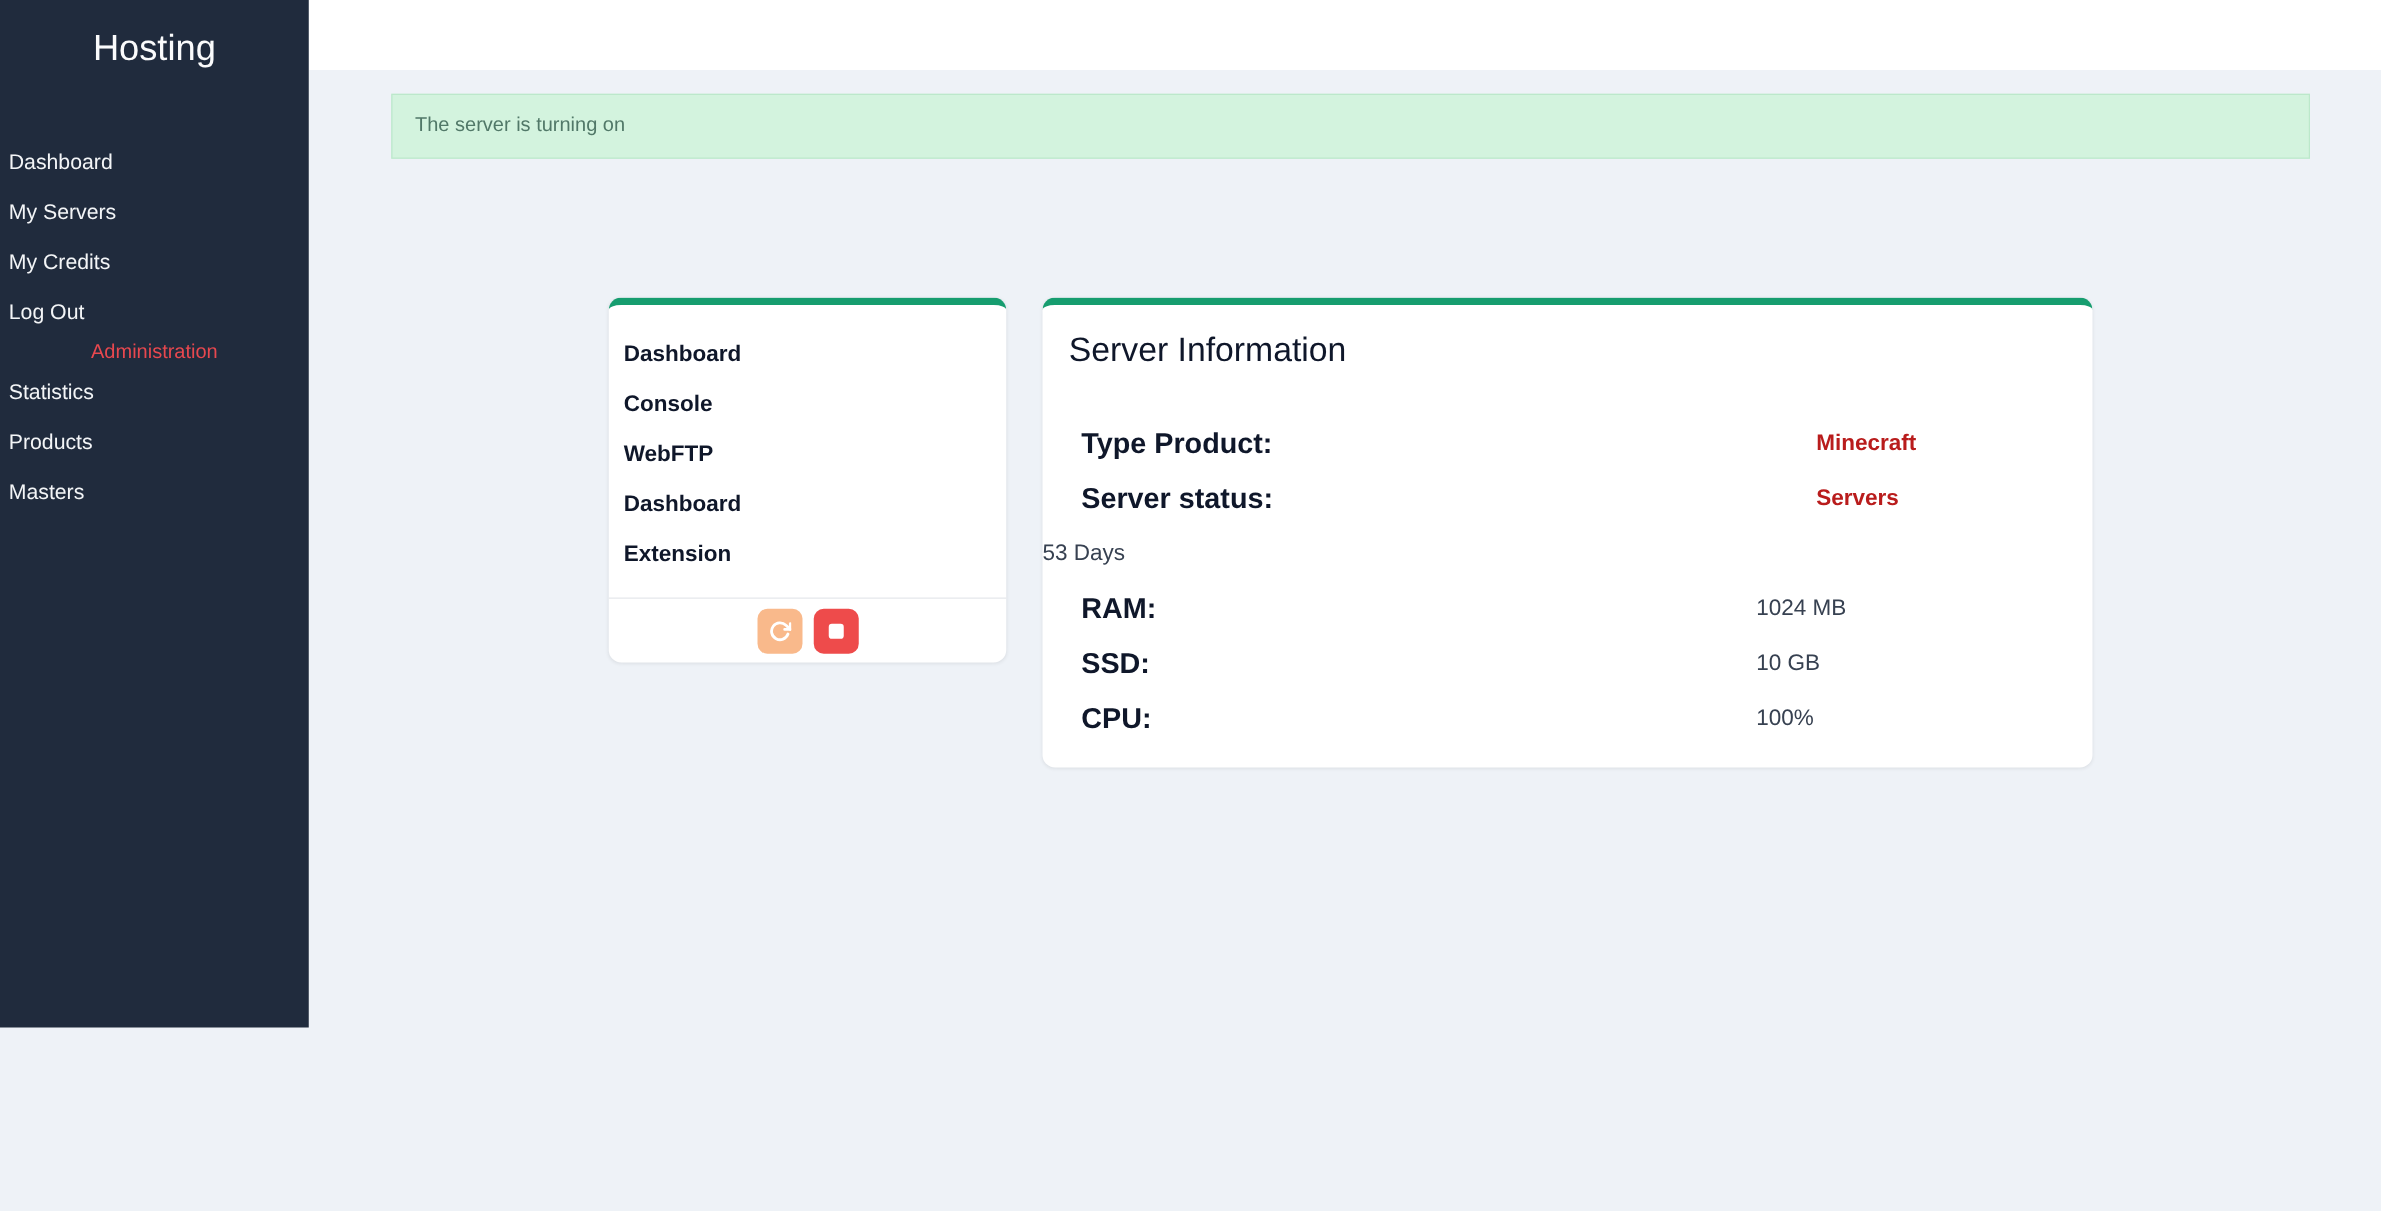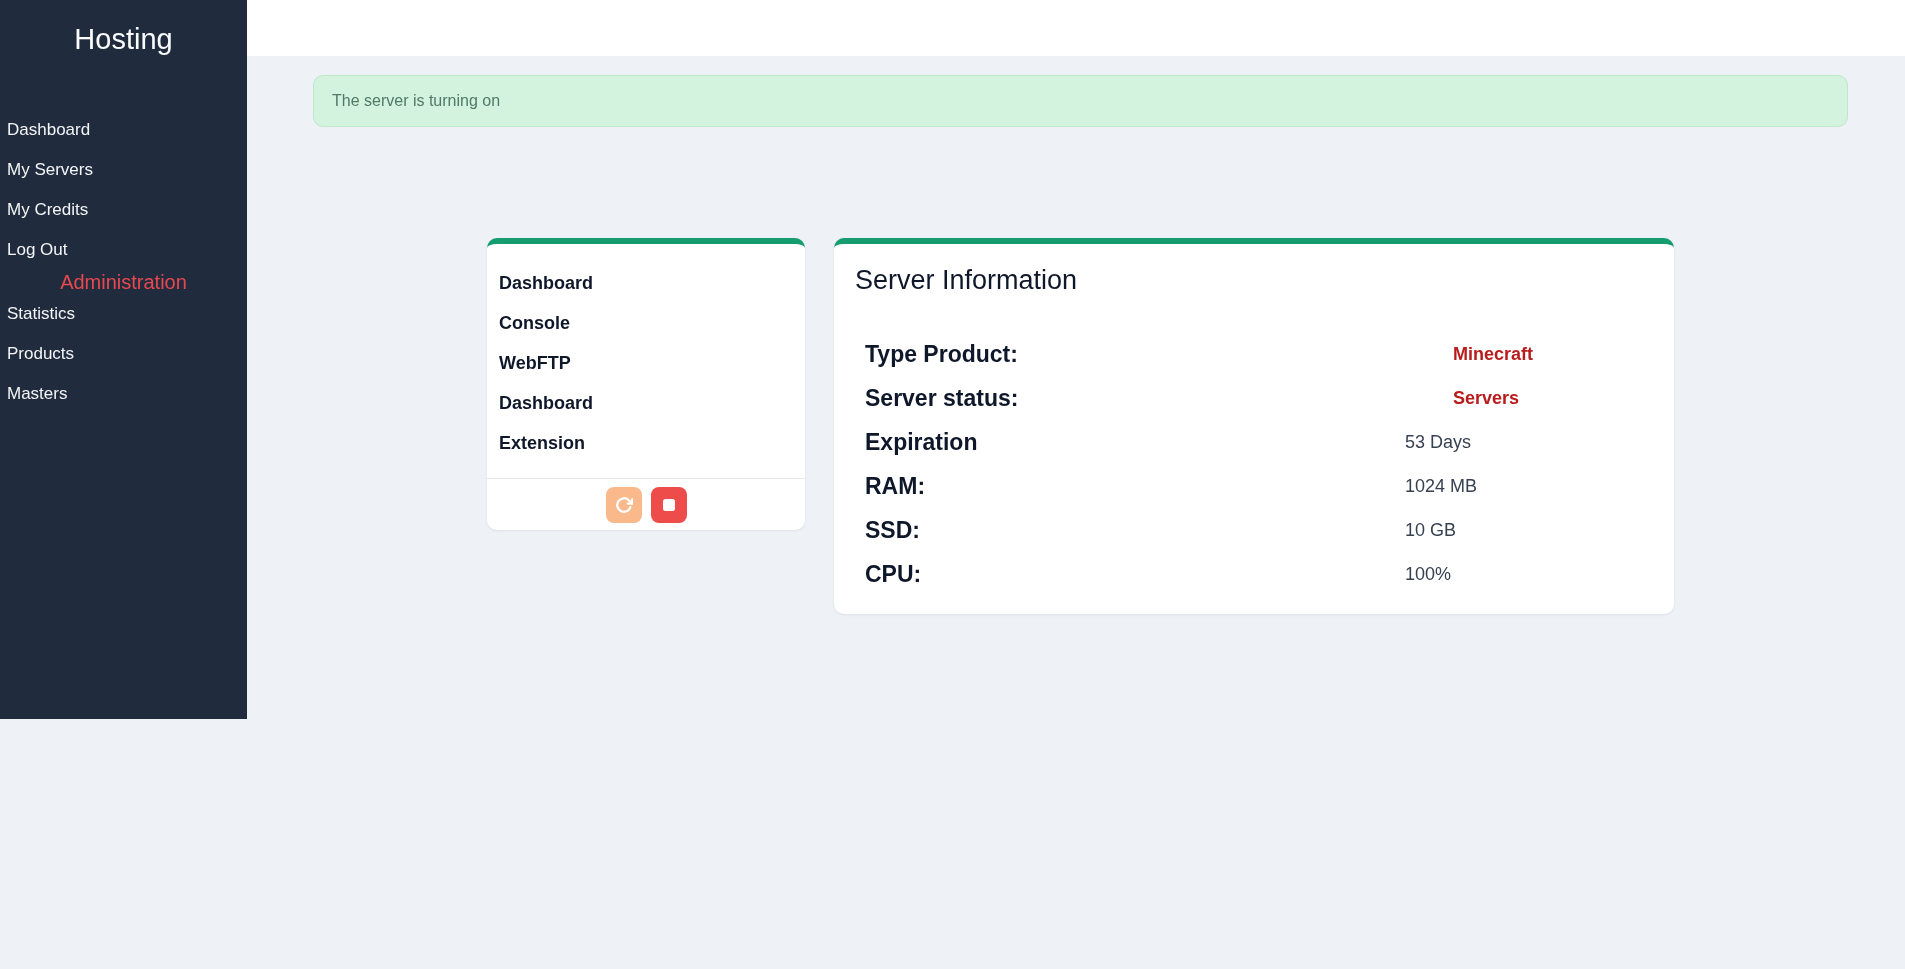--- a/index.html
+++ b/index.html
@@ -13,21 +13,21 @@
     background: #eef2f7;
     font-family: "Liberation Sans", sans-serif;
     overflow: hidden;
   }
 
   
   .sidebar {
     position: absolute;
     left: 0; top: 0;
     width: 247px;
-    height: 719px;
+    height: 822px;
     background: #202b3d;
   }
   .sidebar-title {
     color: #fafbfc;
     font-size: 29px;
     font-weight: 500;
     text-align: center;
     padding-top: 22px;
     line-height: 34px;
   }
@@ -39,41 +39,41 @@
     color: #f3f5f7;
     font-size: 17px;
     cursor: pointer;
     white-space: nowrap;
   }
   .admin-label {
     height: 24px;
     line-height: 24px;
     text-align: center;
     color: #e8484f;
-    font-size: 20px;
+    font-size: 16px;
     white-space: nowrap;
   }
 
   
   .topbar {
     position: absolute;
     left: 247px; right: 0; top: 0;
     height: 56px;
     background: #ffffff;
   }
 
   
   .alert {
     position: absolute;
     left: 313px; top: 75px;
     width: 1535px; height: 52px;
     box-sizing: border-box;
     background: #d3f3de;
     border: 1px solid #bce8cb;
-    border-radius: 10px;
+    border-radius: 0;
     display: flex;
     align-items: center;
     padding-left: 18px;
     color: #517868;
     font-size: 16px;
   }
 
   
   .card {
     position: absolute;
@@ -211,21 +211,20 @@
   <div class="info-rows">
     <div class="info-row">
       <div class="row-label">Type Product:</div>
       <div class="row-value highlight">Minecraft</div>
     </div>
     <div class="info-row">
       <div class="row-label">Server status:</div>
       <div class="row-value highlight">Servers</div>
     </div>
     <div class="info-row">
-      <div class="row-label">Expiration</div>
       <div class="row-value">53 Days</div>
     </div>
     <div class="info-row">
       <div class="row-label">RAM:</div>
       <div class="row-value">1024 MB</div>
     </div>
     <div class="info-row">
       <div class="row-label">SSD:</div>
       <div class="row-value">10 GB</div>
     </div>

